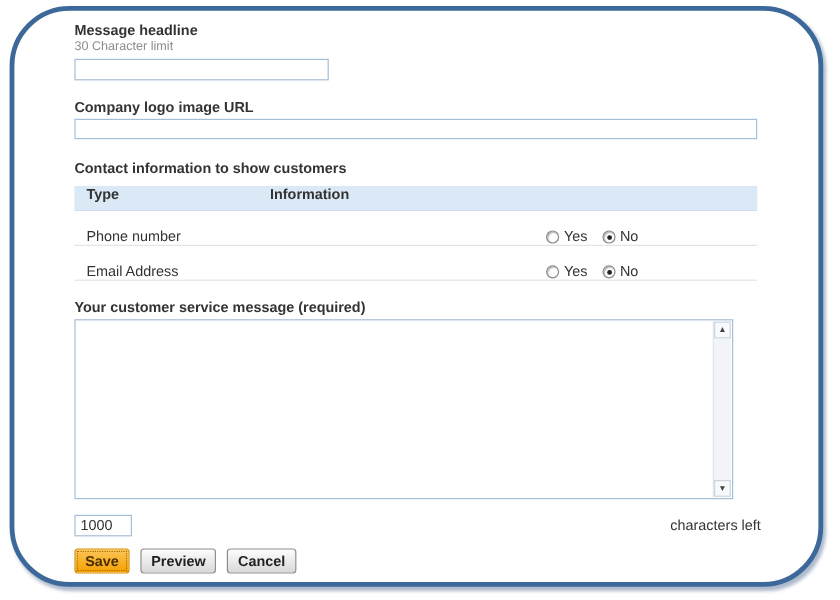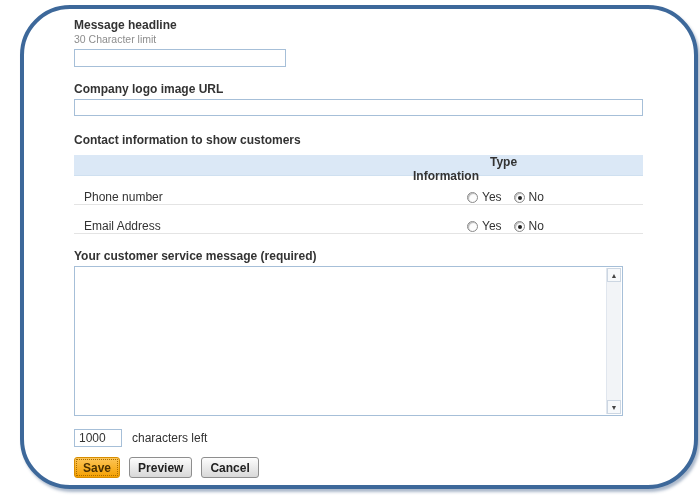--- a/index.html
+++ b/index.html
@@ -3,42 +3,41 @@
 <meta charset="utf-8">
 <style>
   * { margin:0; padding:0; box-sizing:border-box; }
   html,body { width:700px; height:500px; background:#ffffff; font-family:"Liberation Sans", sans-serif; }
   .stage { position:relative; width:700px; height:500px; overflow:hidden; }
 
   .frame {
     position:absolute; left:8px; top:5px; width:678px; height:484px;
     border:4px solid #3d689a; border-radius:50px; background:#ffffff;
     box-shadow:2px 3px 3px rgba(70,100,140,0.45);
-    margin-left:12px;
   }
   .content { position:absolute; left:50px; top:9px; width:572px; }
 
   .label { font-size:12px; font-weight:bold; color:#333; line-height:14px; }
   .hint  { font-size:10.5px; color:#8d8d8d; line-height:13px; margin-top:1px; }
   .hint a.link { color:#1b56a8; font-weight:bold; text-decoration:none; border-bottom:1px dotted #1b56a8; cursor:pointer; }
 
   input.txt {
     display:block; border:1px solid #a6bfd8; background:#fff; color:#333;
     font-family:"Liberation Sans", sans-serif; font-size:12px; padding:1px 4px; outline:none;
   }
   .in-small { width:212px; height:18px; margin-top:3px; }
   .in-wide  { width:569px; height:17px; margin-top:3px; }
   .in-count { width:48px; height:18px; }
 
   .sect-gap-1 { margin-top:15px; }
   .sect-gap-2 { margin-top:17px; }
 
   
   .tbl { width:569px; margin-top:8px; font-size:12px; color:#333; }
-  .tbl-head { display:flex; align-items:flex-end; height:21px; background:#dbe8f6; font-weight:bold; border-bottom:1px solid #cfe0f0;flex-direction:column; }
+  .tbl-head { display:flex; align-items:flex-start; height:21px; background:#dbe8f6; font-weight:bold; border-bottom:1px solid #cfe0f0; }
   .tbl-row  { display:flex; align-items:flex-end; height:29px; border-bottom:1px solid #e4e4e4; background:#fff; }
   .c1 { width:163px; padding-left:10px; }
   .c2 { width:230px; }
   .c3 { flex:1; display:flex; align-items:center; }
 
   .radio {
     display:inline-block; width:11px; height:11px; border-radius:50%;
     background:#fdfdfd; border:1px solid #8a8a8a;
     box-shadow:inset 1px 1px 1px rgba(0,0,0,0.28); position:relative; cursor:pointer;
     vertical-align:middle;
@@ -55,21 +54,21 @@
     border:1px solid #a6bfd8; background:#fff;
   }
   .sb { position:absolute; top:1px; right:1px; bottom:1px; width:15px; background:#f2f4f7; border-left:1px solid #e0e6ee; }
   .sb-btn {
     position:absolute; left:0; width:14px; height:14px; background:#f7f9fb;
     border:1px solid #ccd6e2; display:flex; align-items:center; justify-content:center;
     font-size:7px; color:#444; cursor:pointer;
   }
   .sb-up { top:0; } .sb-down { bottom:0; }
 
-  .count-row { display:flex; align-items:center; margin-top:13px; }
+  .count-row { display:flex; align-items:center; margin-top:13px;justify-content:space-between; }
   .count-lbl { font-size:12px; color:#333; margin-left:10px; }
 
   .btn-row { display:flex; align-items:center; margin-top:10px; gap:9px; }
   .btn {
     font-family:"Liberation Sans", sans-serif; font-size:12px; font-weight:bold; color:#222;
     height:21px; padding:0 8px; border-radius:3px; cursor:pointer;
     background:linear-gradient(#fdfdfd, #d8d8d8); border:1px solid #8e8e8e;
   }
   .btn-save {
     background:linear-gradient(#fcc притик558, #f6a000);

